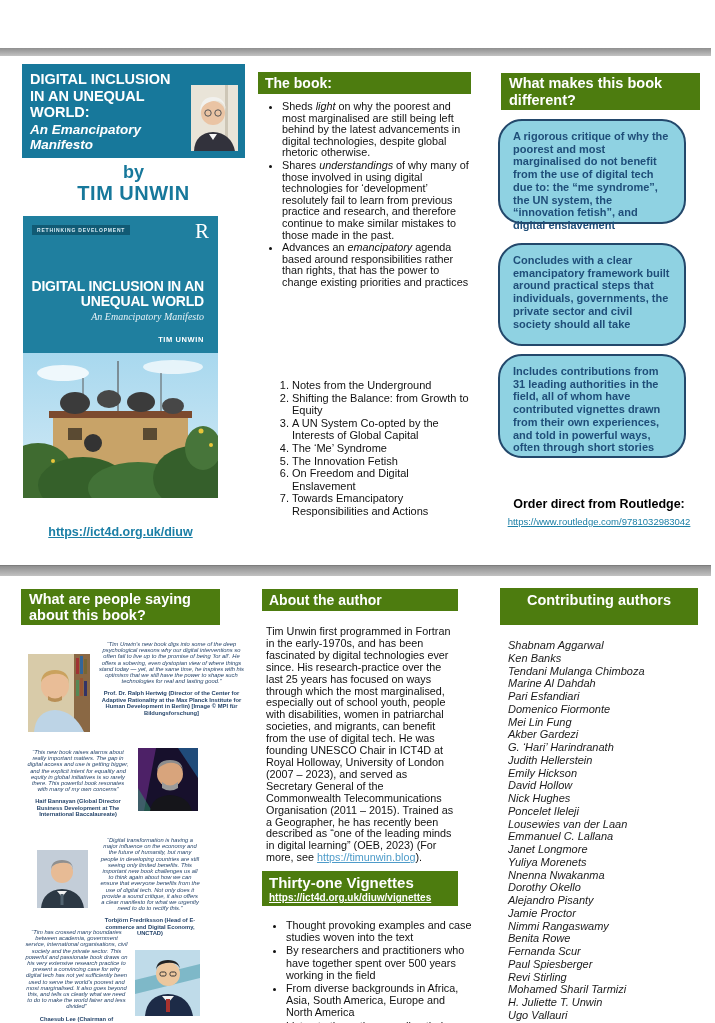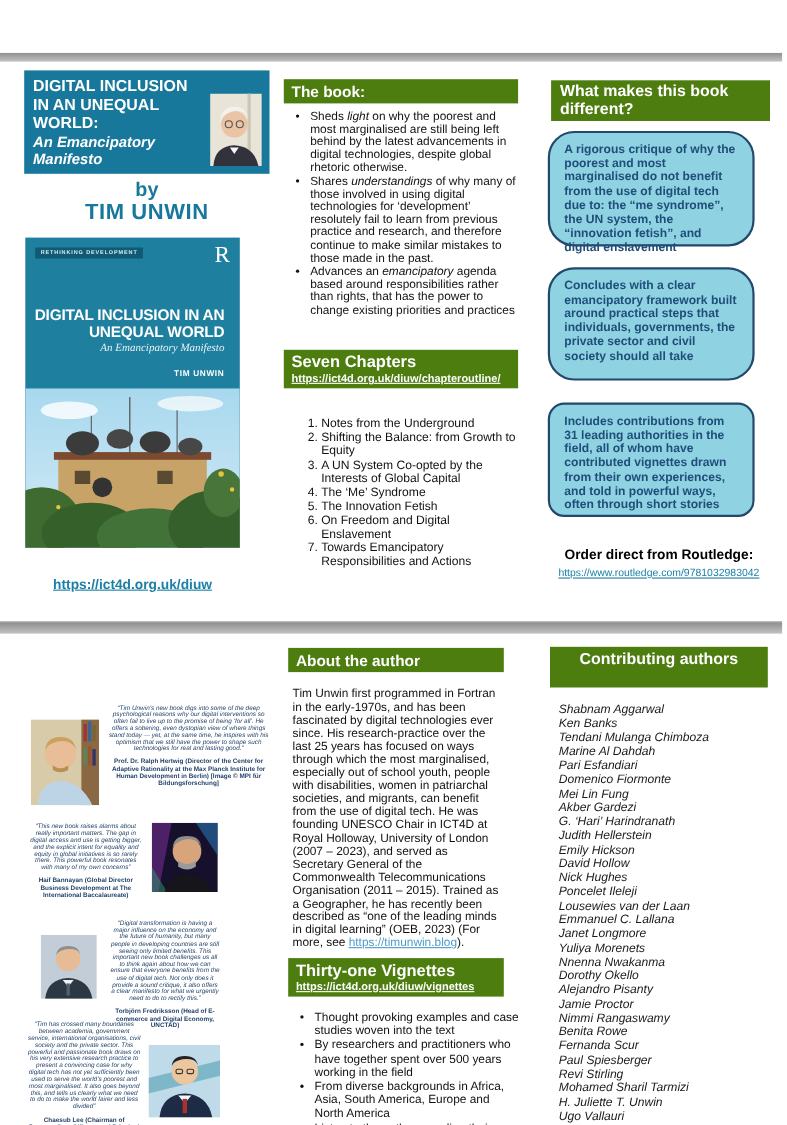--- a/index.html
+++ b/index.html
@@ -37,21 +37,21 @@
   #hdrchap{left:258px;top:270px;width:213px;padding:3px 7px;}
   #hdrchap .t{font-size:15px;}
   #chapters{left:258px;top:331px;width:213px;}
   #chapters ol{margin:0;padding-left:34px;}
   #chapters li{font-size:11px;line-height:12.6px;}
   
   #hdrdiff{left:501px;top:25px;width:199px;font-size:14.5px;line-height:16.5px;padding:2px 8px;}
   .dbox{left:498px;width:188px;background:#8fd2e2;border:2px solid #23486b;border-radius:24px;color:#1f4e79;font-weight:bold;font-size:11px;line-height:12.7px;padding:9px 13px;}
   #dbox1{top:71px;height:105px;}
   #dbox2{top:195px;height:103px;}
-  #dbox3{top:318px;height:104px;border-radius:15px;}
+  #dbox3{top:306px;height:104px;}
   #order{left:492px;top:449px;width:214px;text-align:center;}
   #order .ol1{font-size:12.5px;font-weight:bold;color:#000;}
   #order a{font-size:9.5px;color:#1b7fa6;text-decoration:underline;}
   
   #hdrsay{left:21px;top:541px;width:199px;font-size:14.5px;line-height:16px;padding:2px 8px;}
   .tquote{font-style:italic;color:#26456b;font-size:5.8px;line-height:6.2px;text-align:center;}
   .tattr{font-weight:bold;color:#26456b;font-size:5.8px;line-height:6.4px;text-align:center;margin-top:6px;}
   #tt1{left:98px;top:593px;width:147px;}
   #tp1{left:28px;top:606px;}
   #tt2{left:27px;top:701px;width:102px;}
@@ -147,24 +147,20 @@
   </div>
 
   <div class="abs hdr" id="hdrbook">The book:</div>
   <div class="abs" id="bullets1">
     <ul>
       <li><span>Sheds </span><span class="bi">light</span><span> on why the poorest and most marginalised are still being left behind by the latest advancements in digital technologies, despite global rhetoric otherwise.</span></li>
       <li><span>Shares </span><span class="bi">understandings</span><span> of why many of those involved in using digital technologies for ‘development’ resolutely fail to learn from previous practice and research, and therefore continue to make similar mistakes to those made in the past.</span></li>
       <li><span>Advances an </span><span class="bi">emancipatory</span><span> agenda based around responsibilities rather than rights, that has the power to change existing priorities and practices</span></li>
     </ul>
   </div>
-  <div class="abs hdr" id="hdrchap">
-    <div class="t">Seven Chapters</div>
-    <a class="hlink">https://ict4d.org.uk/diuw/chapteroutline/</a>
-  </div>
   <div class="abs hdr" id="hdrdiff">What makes this book different?</div>
 
   <div class="abs" id="chapters">
     <ol>
         <li>Notes from the Underground</li>
         <li>Shifting the Balance: from Growth to Equity</li>
         <li>A UN System Co-opted by the Interests of Global Capital</li>
         <li>The ‘Me’ Syndrome</li>
         <li>The Innovation Fetish</li>
         <li>On Freedom and Digital Enslavement</li>
@@ -172,20 +168,21 @@
       </ol>
   </div>
   <div class="abs dbox" id="dbox1">A rigorous critique of why the poorest and most marginalised do not benefit from the use of digital tech due to: the “me syndrome”, the UN system, the “innovation fetish”, and digital enslavement</div>
   <div class="abs dbox" id="dbox2">Concludes with a clear emancipatory framework built around practical steps that individuals, governments, the private sector and civil society should all take</div>
   <div class="abs dbox" id="dbox3">Includes contributions from 31 leading authorities in the field, all of whom have contributed vignettes drawn from their own experiences, and told in powerful ways, often through short stories</div>
   <div class="abs" id="order">
     <div class="ol1">Order direct from Routledge:</div>
     <a>https://www.routledge.com/9781032983042</a>
   </div>
 
+  <div class="abs hdr" id="hdrsay">What are people saying about this book?</div>
 
   <div class="abs" id="tp1">
     <svg width="62" height="78" viewBox="0 0 62 78">
       <rect width="62" height="78" fill="#d8cba9"></rect>
       <rect x="46" y="0" width="16" height="78" fill="#8a6844"></rect>
       <rect x="48" y="4" width="3" height="16" fill="#a03333"></rect>
         <rect x="52" y="2" width="3" height="18" fill="#336699"></rect>
         <rect x="56" y="5" width="3" height="15" fill="#776633"></rect>
       <rect x="48" y="26" width="3" height="16" fill="#558855"></rect>
         <rect x="52" y="24" width="3" height="18" fill="#995533"></rect>

